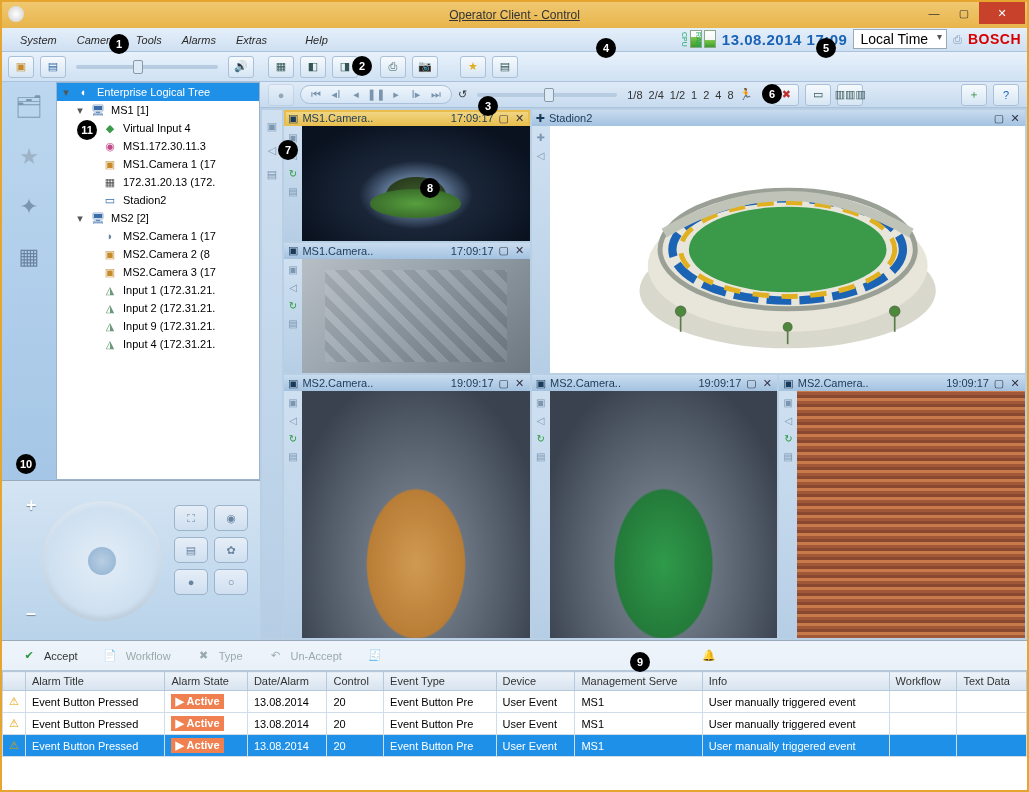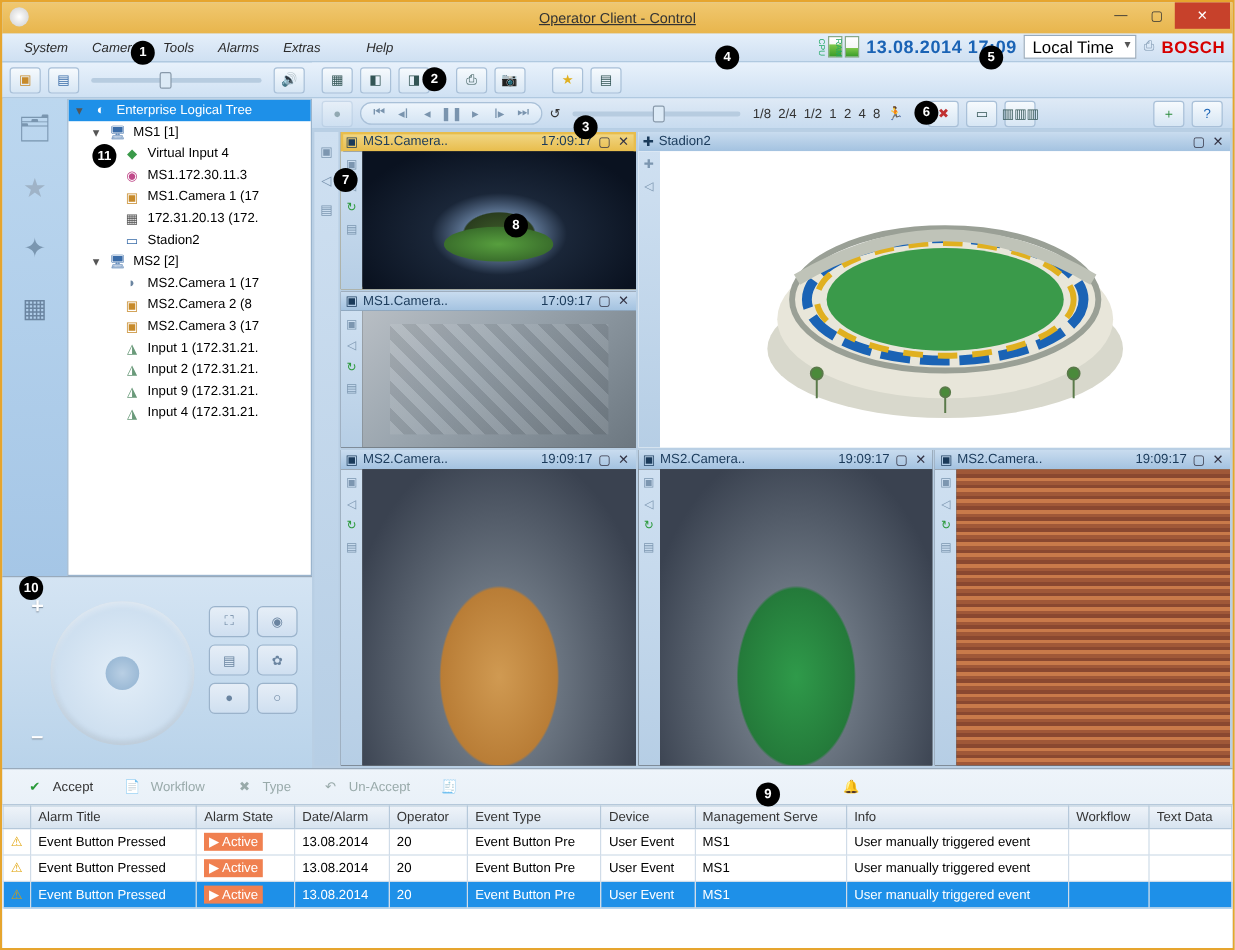--- a/index.html
+++ b/index.html
@@ -80,41 +80,41 @@
 .bottom { height: 150px; background: linear-gradient(#eef4fa,#d6e4f1); border-top:1px solid #9ab; display:flex; flex-direction:column; }
 .alarmbar { height: 30px; display:flex; align-items:center; gap:10px; padding:0 10px; border-bottom:1px solid #b5c8da; }
 .abtn { display:flex; align-items:center; gap:4px; padding:2px 6px; color:#333; }
 .abtn.dis { color:#9aa; }
 .abtn .aico { width:22px; height:20px; display:flex; align-items:center; justify-content:center; }
 .alarmtable { flex:1; overflow:auto; background:#fff; }
 table { border-collapse: collapse; width:100%; font-size:11px; }
 th { background: linear-gradient(#eef3f9,#d7e3ef); border:1px solid #b5c8da; padding:3px 6px; font-weight:normal; text-align:left; color:#333; }
 td { border:1px solid #d0dce8; padding:3px 6px; }
 tr.rowsel td { background:#1e90e8; color:#fff; }
-.state-active { background:#f08050; color:#fff; padding:1px 4px; display:inline-flex; align-items:center; gap:3px; }
+.state-active { background:#f08050; color:#fff; padding:1px 4px; display:inline-flex; align-items:center; gap:3px;font-weight:bold; }
 .rowsel .state-active { background:#f08050; }
 .ico-warn { color:#e0a000; }
 
 .callout { position:absolute; width:20px; height:20px; border-radius:50%; background:#000; color:#fff; font-size:11px; font-weight:bold; display:flex; align-items:center; justify-content:center; z-index:50; }
 </style>
 </head>
 <body>
 
 <div class="window">
 
   <div class="callout" style="left:107px; top:32px;">1</div>
   <div class="callout" style="left:350px; top:54px;">2</div>
   <div class="callout" style="left:476px; top:94px;">3</div>
   <div class="callout" style="left:594px; top:36px;">4</div>
   <div class="callout" style="left:814px; top:36px;">5</div>
   <div class="callout" style="left:760px; top:82px;">6</div>
   <div class="callout" style="left:276px; top:138px;">7</div>
   <div class="callout" style="left:418px; top:176px;">8</div>
   <div class="callout" style="left:628px; top:650px;">9</div>
-  <div class="callout" style="left:14px; top:478px;">10</div>
+  <div class="callout" style="left:14px; top:452px;">10</div>
   <div class="callout" style="left:56px; top:118px;margin-left:19px;">11</div>
 
   <div class="titlebar">
     <div class="tb-left"></div>
     <div class="title">Operator Client - Control</div>
     <div class="tb-right">
       <div class="tb-btn">—</div>
       <div class="tb-btn">▢</div>
       <div class="tb-btn tb-close">✕</div>
     </div>
@@ -459,21 +459,21 @@
       <div style="flex:1"></div>
     </div>
     <div class="alarmtable">
       <table>
         <thead>
             <tr>
           <th style="width:18px"></th>
           <th>Alarm Title</th>
           <th>Alarm State</th>
           <th>Date/Alarm</th>
-          <th>Operator</th>
+          <th>Control</th>
           <th>Event Type</th>
           <th>Device</th>
           <th>Management Serve</th>
           <th>Info</th>
           <th>Workflow</th>
           <th>Text Data</th>
         </tr>
           </thead>
         <tbody id="alarm-body">
             <tr>

